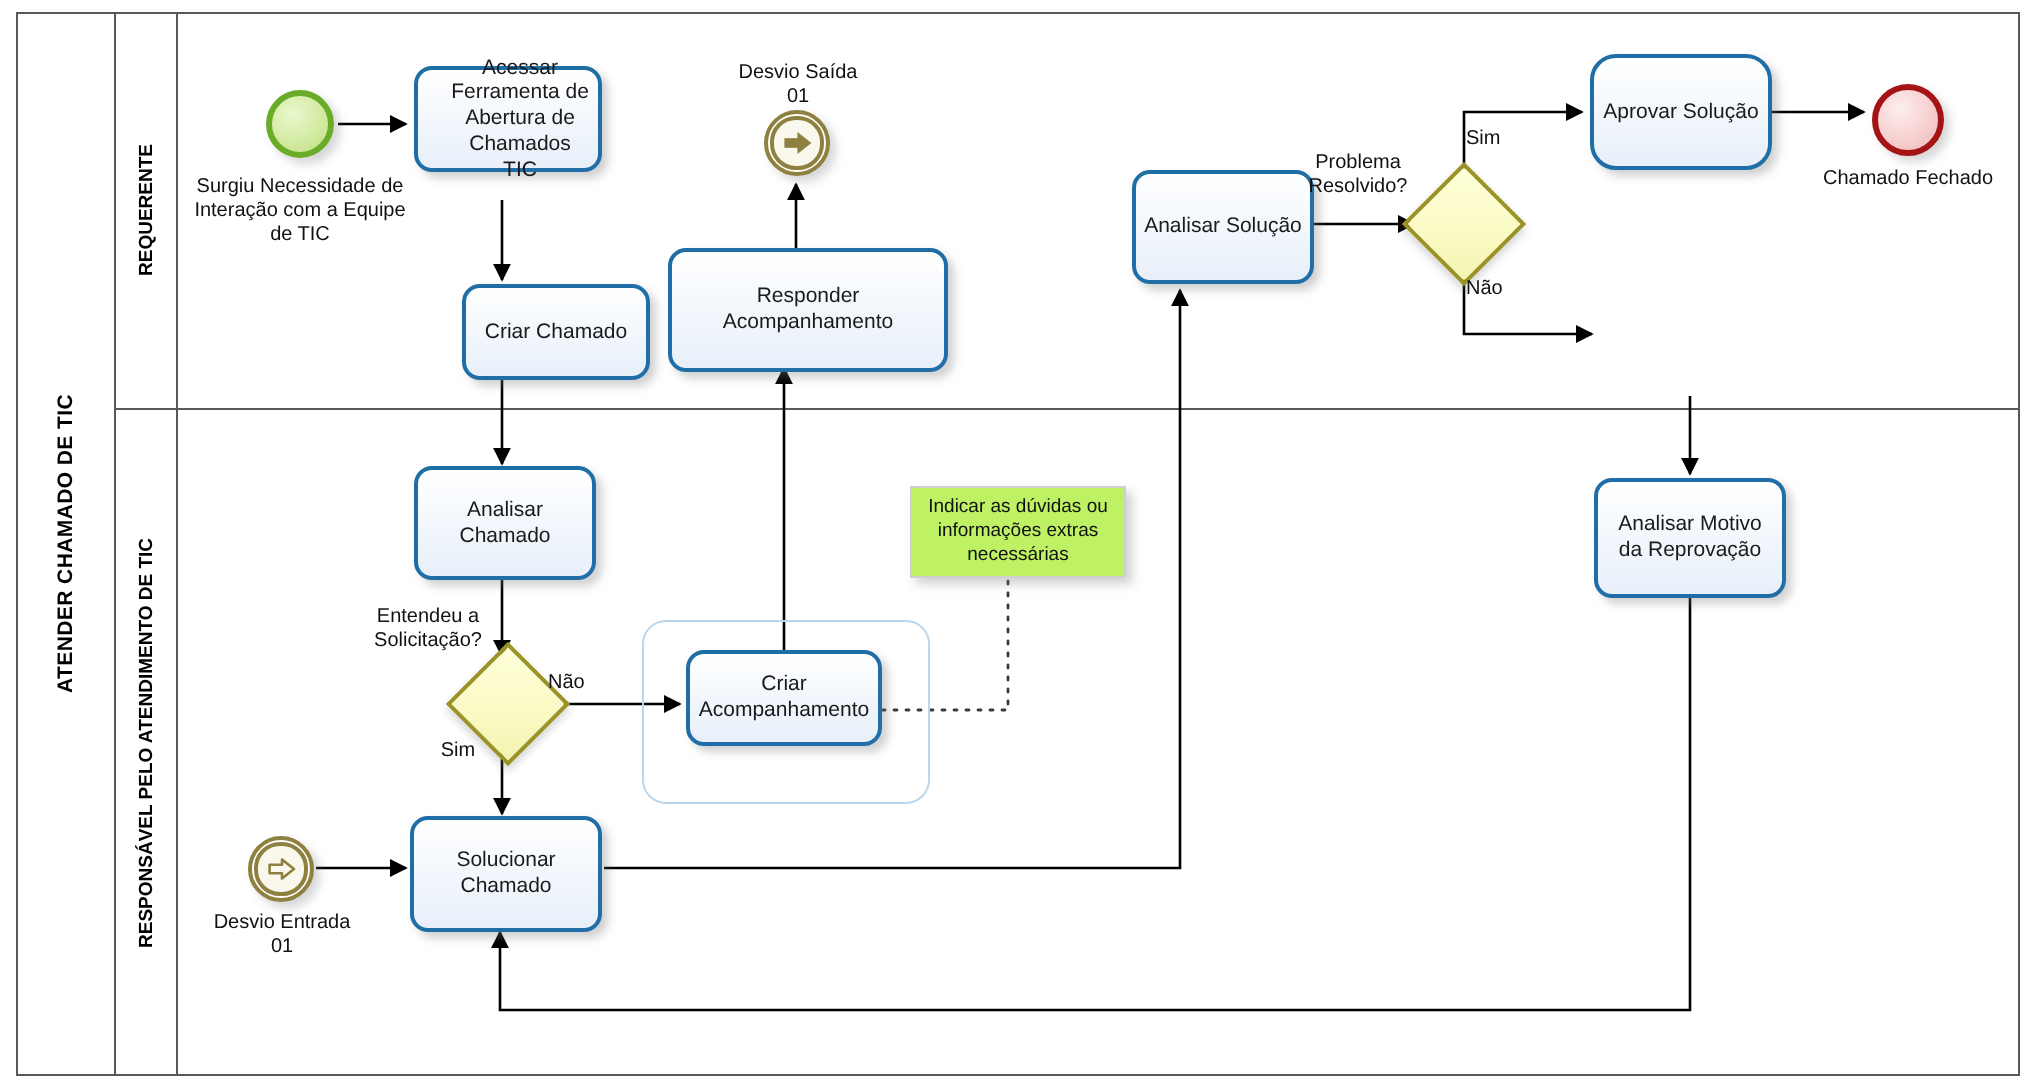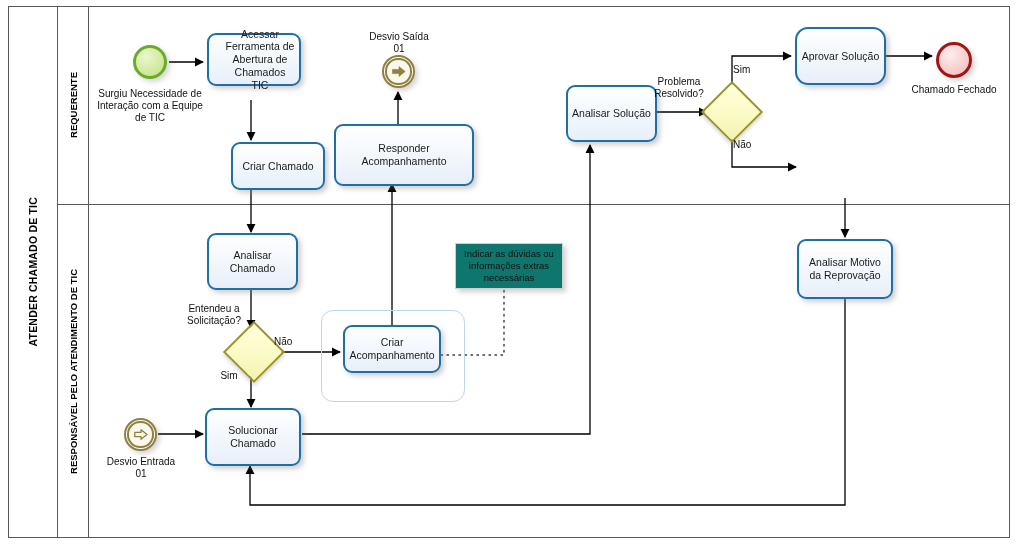--- a/index.html
+++ b/index.html
@@ -44,21 +44,21 @@
         box-shadow:2px 2px 4px rgba(120,120,120,.28);}
 
   
   .lbl{position:absolute;font-size:10px;color:#111;text-align:center;line-height:1.2;white-space:pre-line;}
   .lbl.left{text-align:left;}
 
   
   .subframe{position:absolute;box-sizing:border-box;border:1.5px solid #bcd7ea;border-radius:12px;background:transparent;}
 
   
-  .note{position:absolute;box-sizing:border-box;background:#0f766e;border:1px solid #cfcfcf;
+  .note{position:absolute;box-sizing:border-box;background:#bef264;border:1px solid #cfcfcf;
         box-shadow:3px 3px 5px rgba(120,120,120,.35);
         font-size:9.5px;color:#111;line-height:1.28;text-align:center;
         display:flex;align-items:center;justify-content:center;padding:2px 3px;}
 
   
   .flowlayer{position:absolute;left:0;top:0;width:1018px;height:544px;pointer-events:none;}
 </style>
 </head>
 <body>
 

